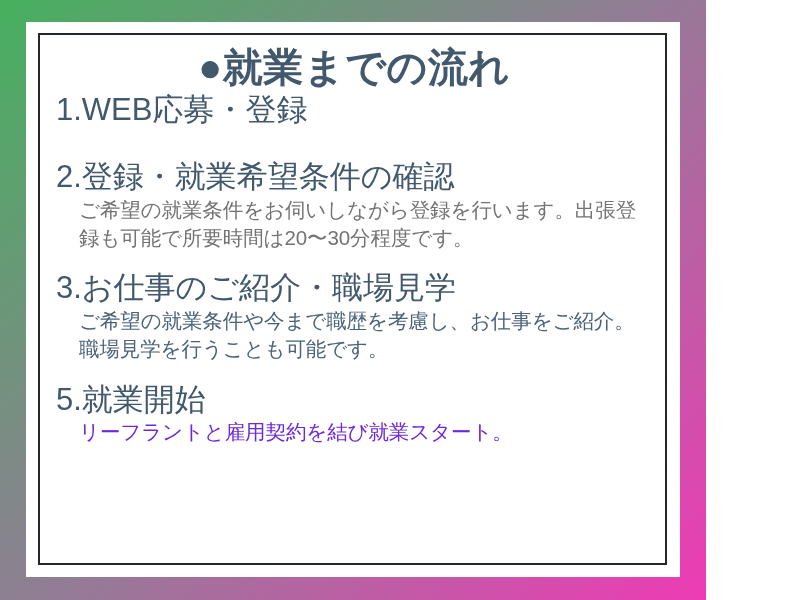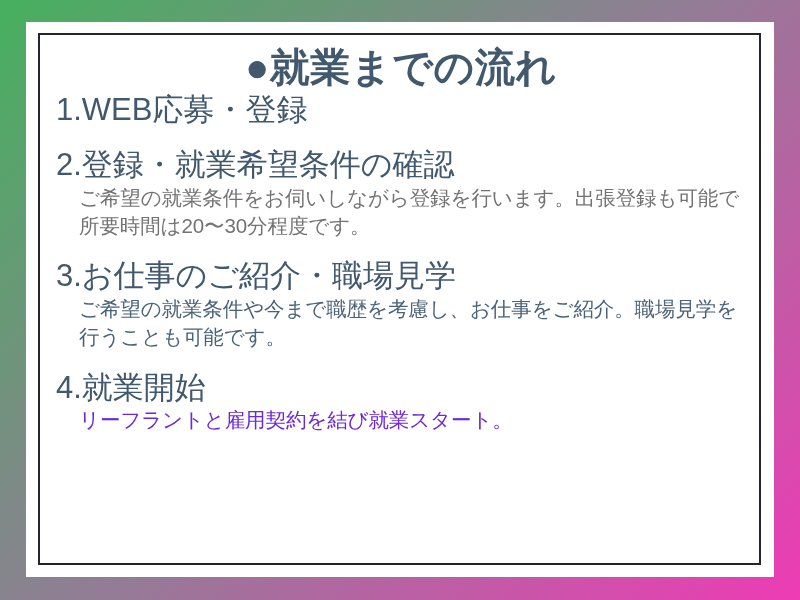--- a/index.html
+++ b/index.html
@@ -10,21 +10,21 @@
   body {
     width: 800px;
     height: 600px;
     overflow: hidden;
     font-family: "Liberation Sans", "DejaVu Sans", sans-serif;
   }
 
   
   #poster {
     position: relative;
-    width: 800px;
+    width: 706px;
     height: 600px;
     box-sizing: border-box;
     background: linear-gradient(135deg,
         #46b05e 0%,
         #56a871 14%,
         #7c9383 32%,
         #937c96 50%,
         #a861a8 64%,
         #c84cb4 80%,
         #ee3bb5 100%);
@@ -108,21 +108,21 @@
     font-size: 20.5px;
     line-height: 1.40;
     color: #4b6378;
     margin-left: 23px;
     margin-top: 0px;
     letter-spacing: -0.1px;
   }
 
   
   #step-1 { margin-top: 3px; }
-  #step-2 { margin-top: 18px; }
+  #step-2 { margin-top: 30px; }
   #step-3 { margin-top: 17px; }
   #step-4 { margin-top: 18px; }
 </style>
 </head>
 <body>
 
 <div id="poster" style="background: linear-gradient(135deg, rgb(70, 176, 94) 0%, rgb(147, 124, 150) 50%, rgb(238, 59, 181) 100%);">
   <div id="card" style="background: rgb(255, 255, 255);">
     <div id="frame" style="border-color: rgb(35, 39, 43);"></div>
     <div id="content">
@@ -137,19 +137,19 @@
         <div class="step-heading" style="color: rgb(65, 88, 109);">2.登録・就業希望条件の確認</div>
         <div class="step-body" style="color: #737373;">ご希望の就業条件をお伺いしながら登録を行います。出張登録も可能で所要時間は20〜30分程度です。</div>
       </div>
 
       <div class="step" id="step-3">
         <div class="step-heading" style="color: rgb(65, 88, 109);">3.お仕事のご紹介・職場見学</div>
         <div class="step-body" style="color: rgb(75, 99, 120);">ご希望の就業条件や今まで職歴を考慮し、お仕事をご紹介。職場見学を行うことも可能です。</div>
       </div>
 
       <div class="step" id="step-4">
-        <div class="step-heading" style="color: rgb(65, 88, 109);">4.就業開始</div>
+        <div class="step-heading" style="color: rgb(65, 88, 109);">5.就業開始</div>
         <div class="step-body" style="color: #6d28d9;">リーフラントと雇用契約を結び就業スタート。</div>
       </div>
 
     </div>
   </div>
 </div>
 
 </body></html>

